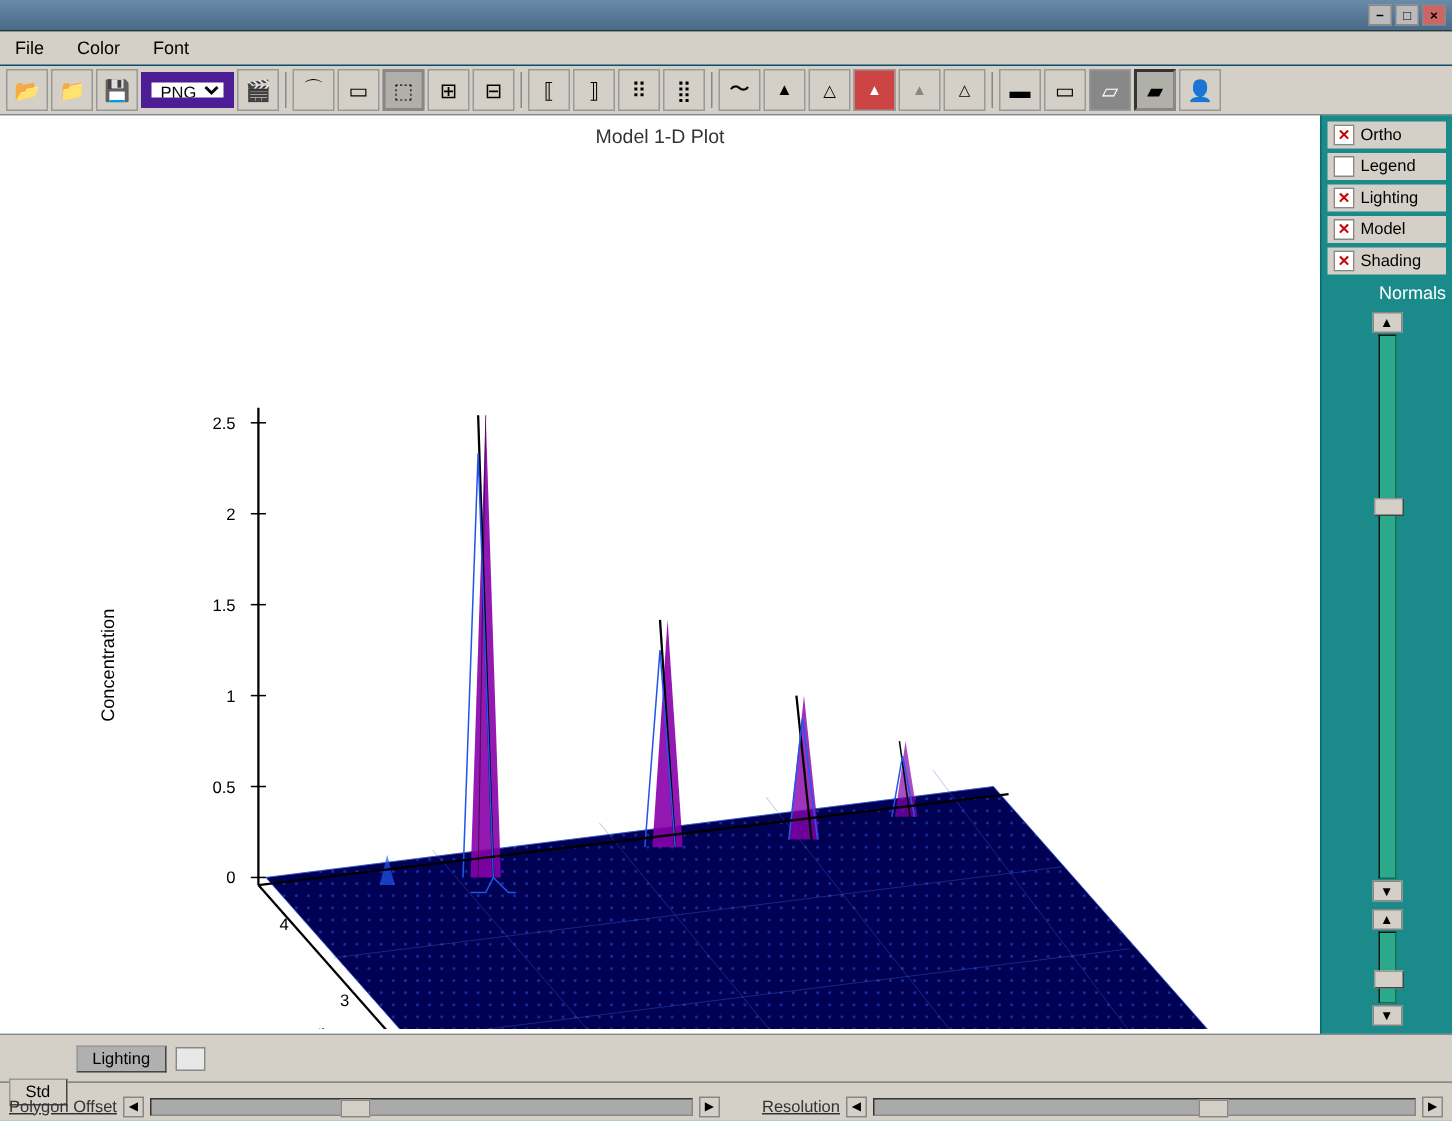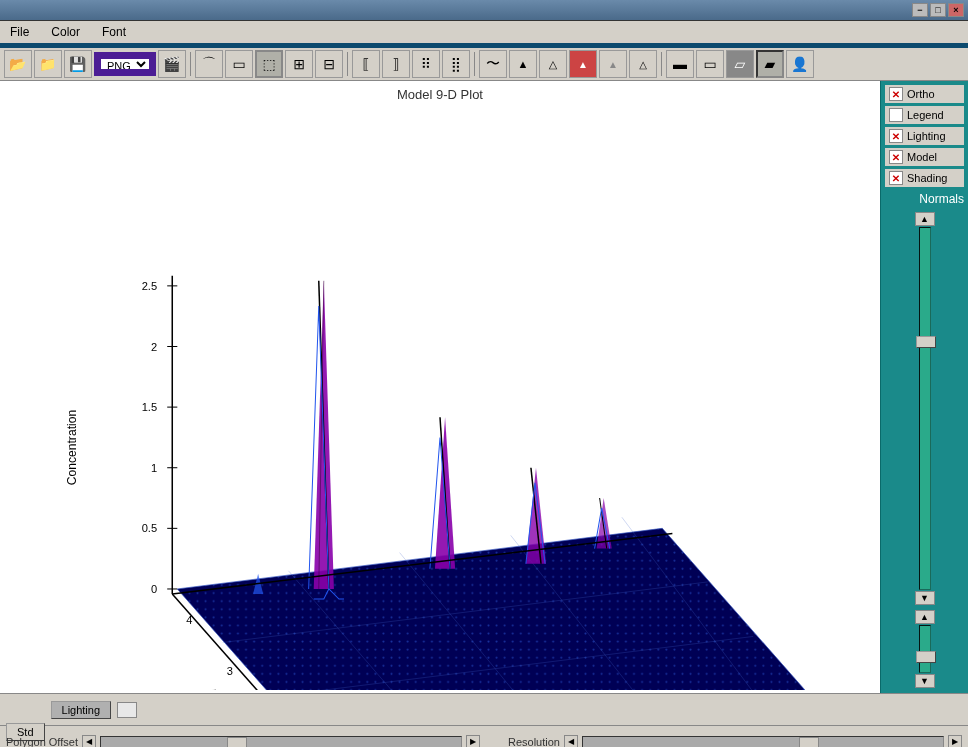--- a/index.html
+++ b/index.html
@@ -23,21 +23,21 @@
     .win-btn {
       width: 16px; height: 14px; background: #bbb; border: 1px solid #888;
       display: flex; align-items: center; justify-content: center;
       font-size: 9px; cursor: pointer; color: #000;
     }
     .win-btn.close { background: #cc6666; }
 
     
     .menu-bar {
       background: #d4d0c8;
-      border-bottom: 5px solid #0c4a6e;
+      border-bottom: 1px solid #0c4a6e;
       display: flex;
       align-items: center;
       padding: 2px 4px;
       gap: 10px;
     }
     .menu-item {
       padding: 2px 6px;
       cursor: pointer;
       font-size: 12px;
     }
@@ -238,21 +238,21 @@
   <div class="tb-btn">▬</div>
   <div class="tb-btn">▭</div>
   <div class="tb-btn" style="background:#888; color:white;">▱</div>
   <div class="tb-btn active" style="background:#b0b0a8; border:2px inset #888;">▰</div>
   <div class="tb-btn">👤</div>
 </div>
 
 <div class="main-area">
 
   <div class="plot-area">
-    <div class="plot-title">Model 9-D Plot</div>
+    <div class="plot-title">Model 1-D Plot</div>
     <div class="plot-canvas">
       <svg class="plot-svg" viewBox="0 0 840 580" xmlns="http://www.w3.org/2000/svg">
 
         <rect width="840" height="580" fill="white"></rect>
 
         <defs>
           <pattern id="dotGrid" width="8" height="8" patternUnits="userSpaceOnUse">
             <rect width="8" height="8" fill="#000055"></rect>
             <circle cx="4" cy="4" r="1" fill="#2244bb" opacity="0.7"></circle>
           </pattern>

